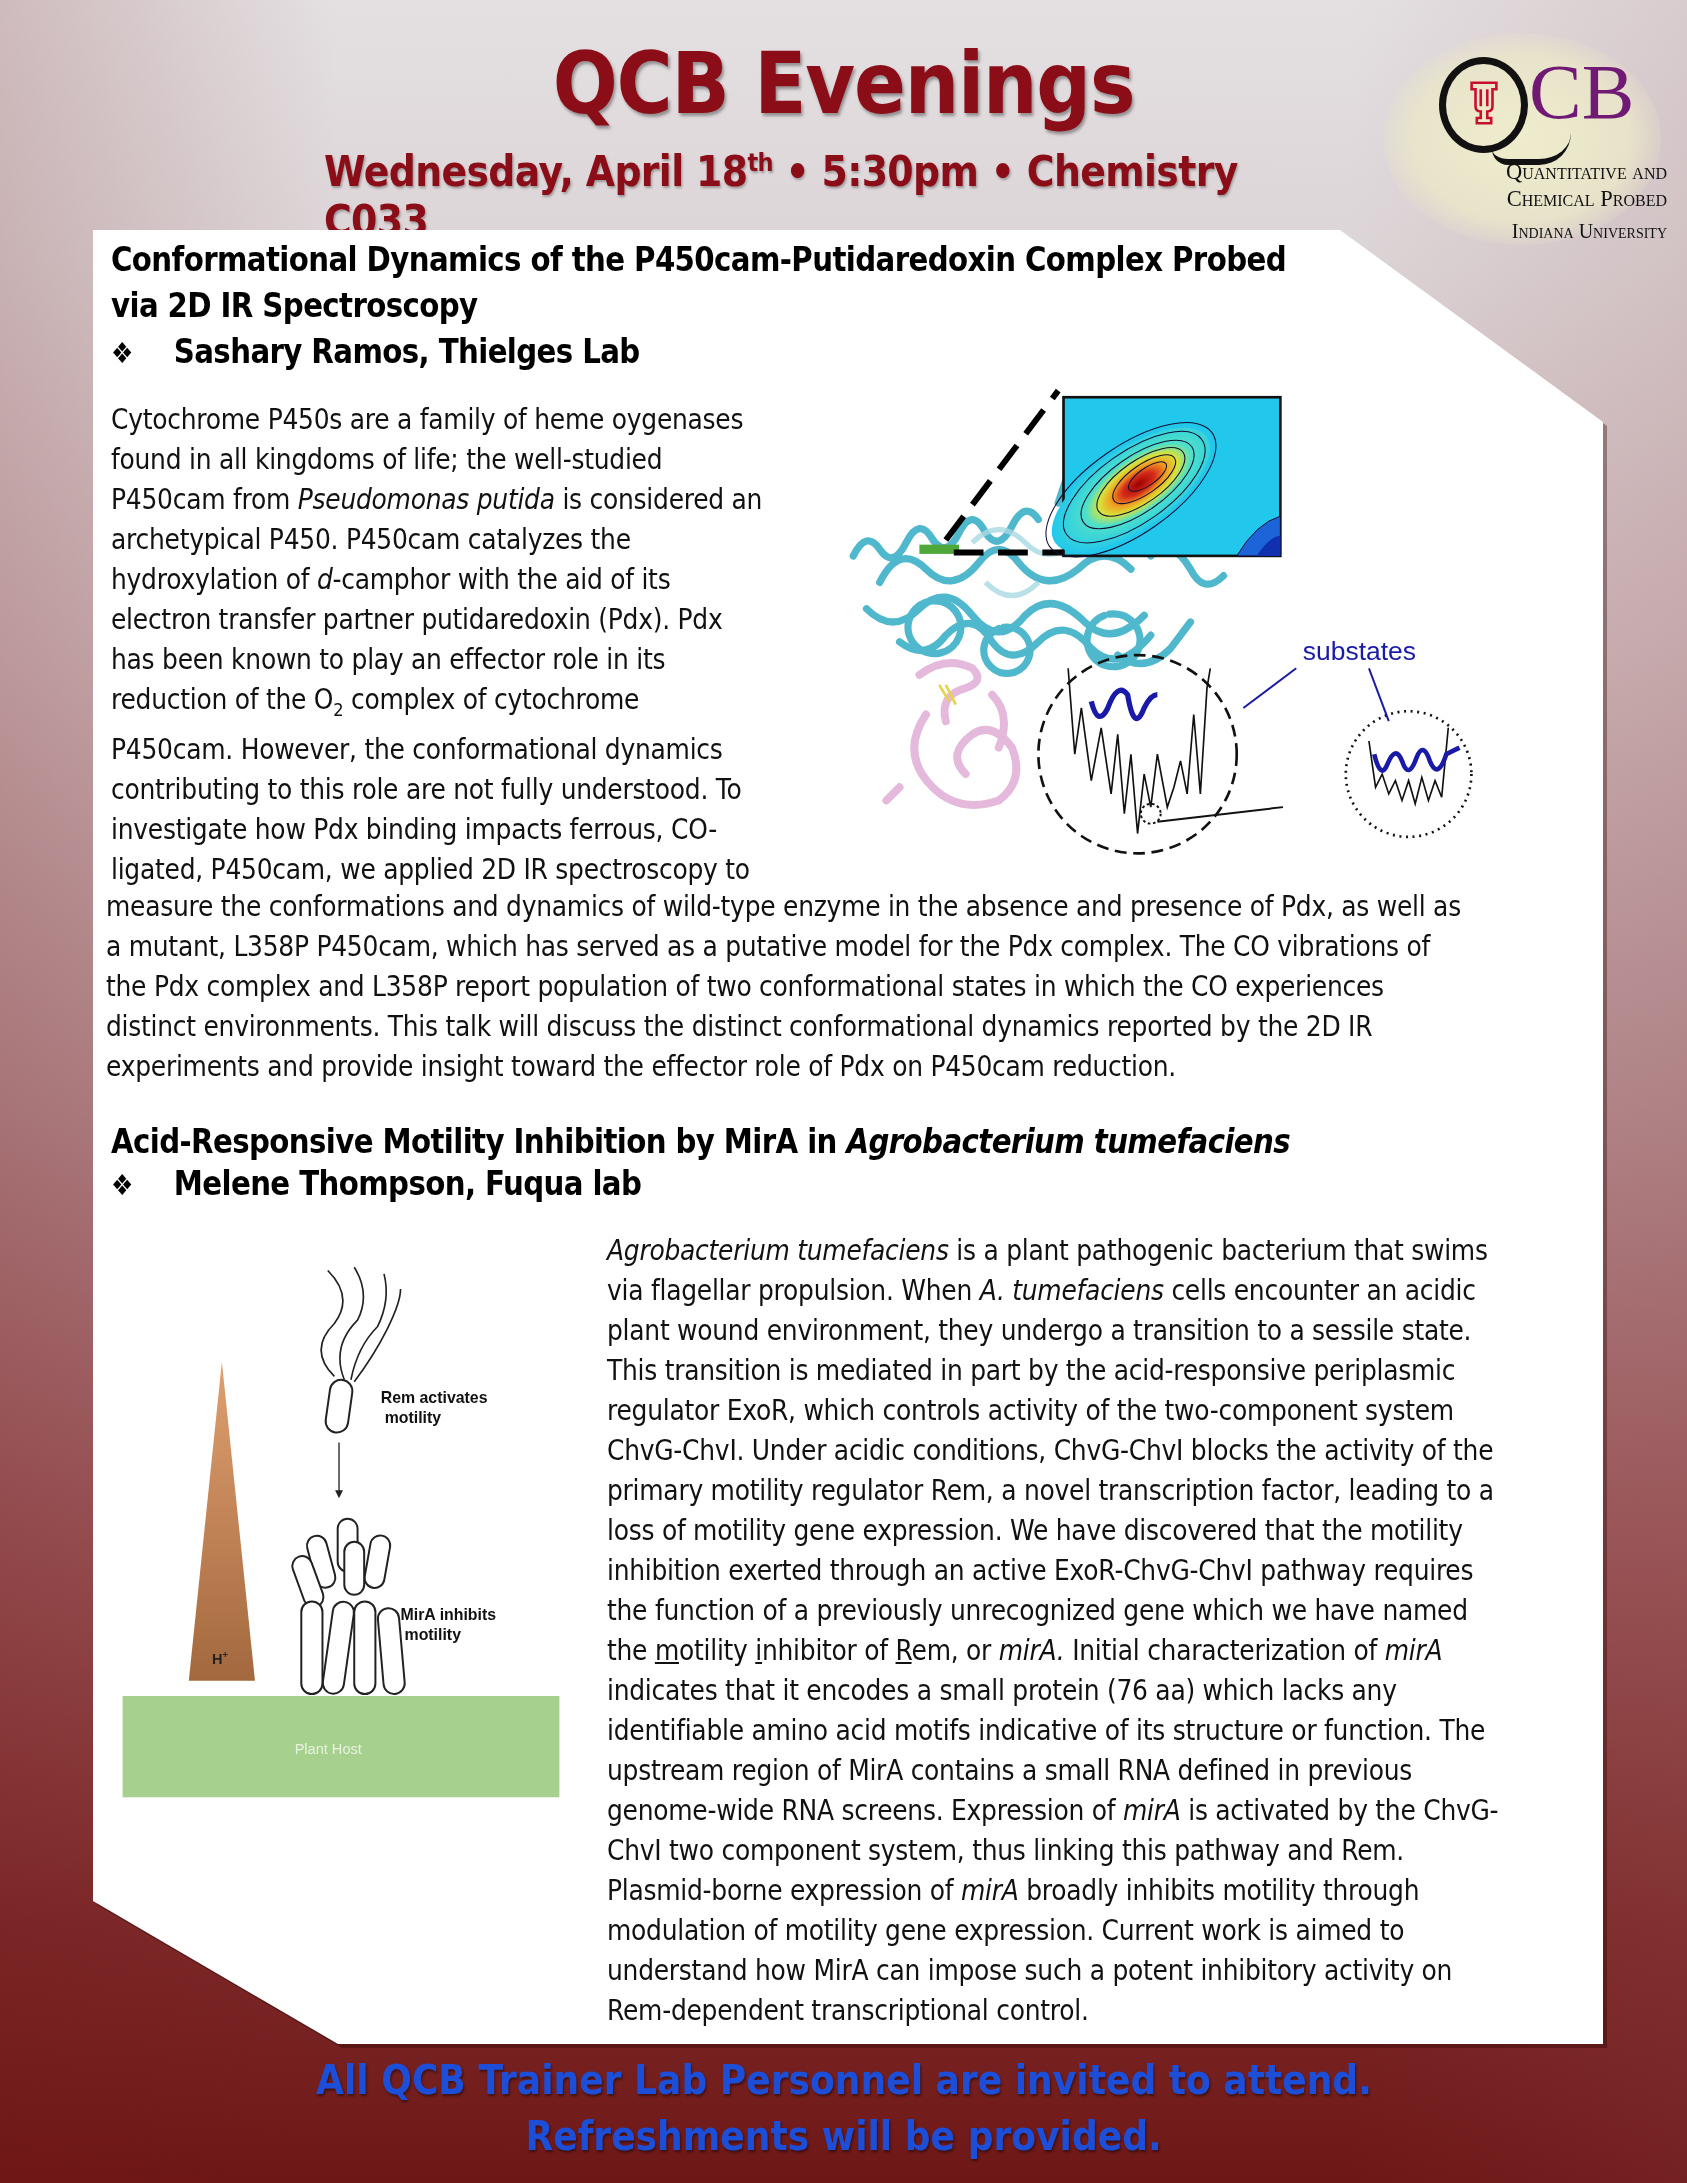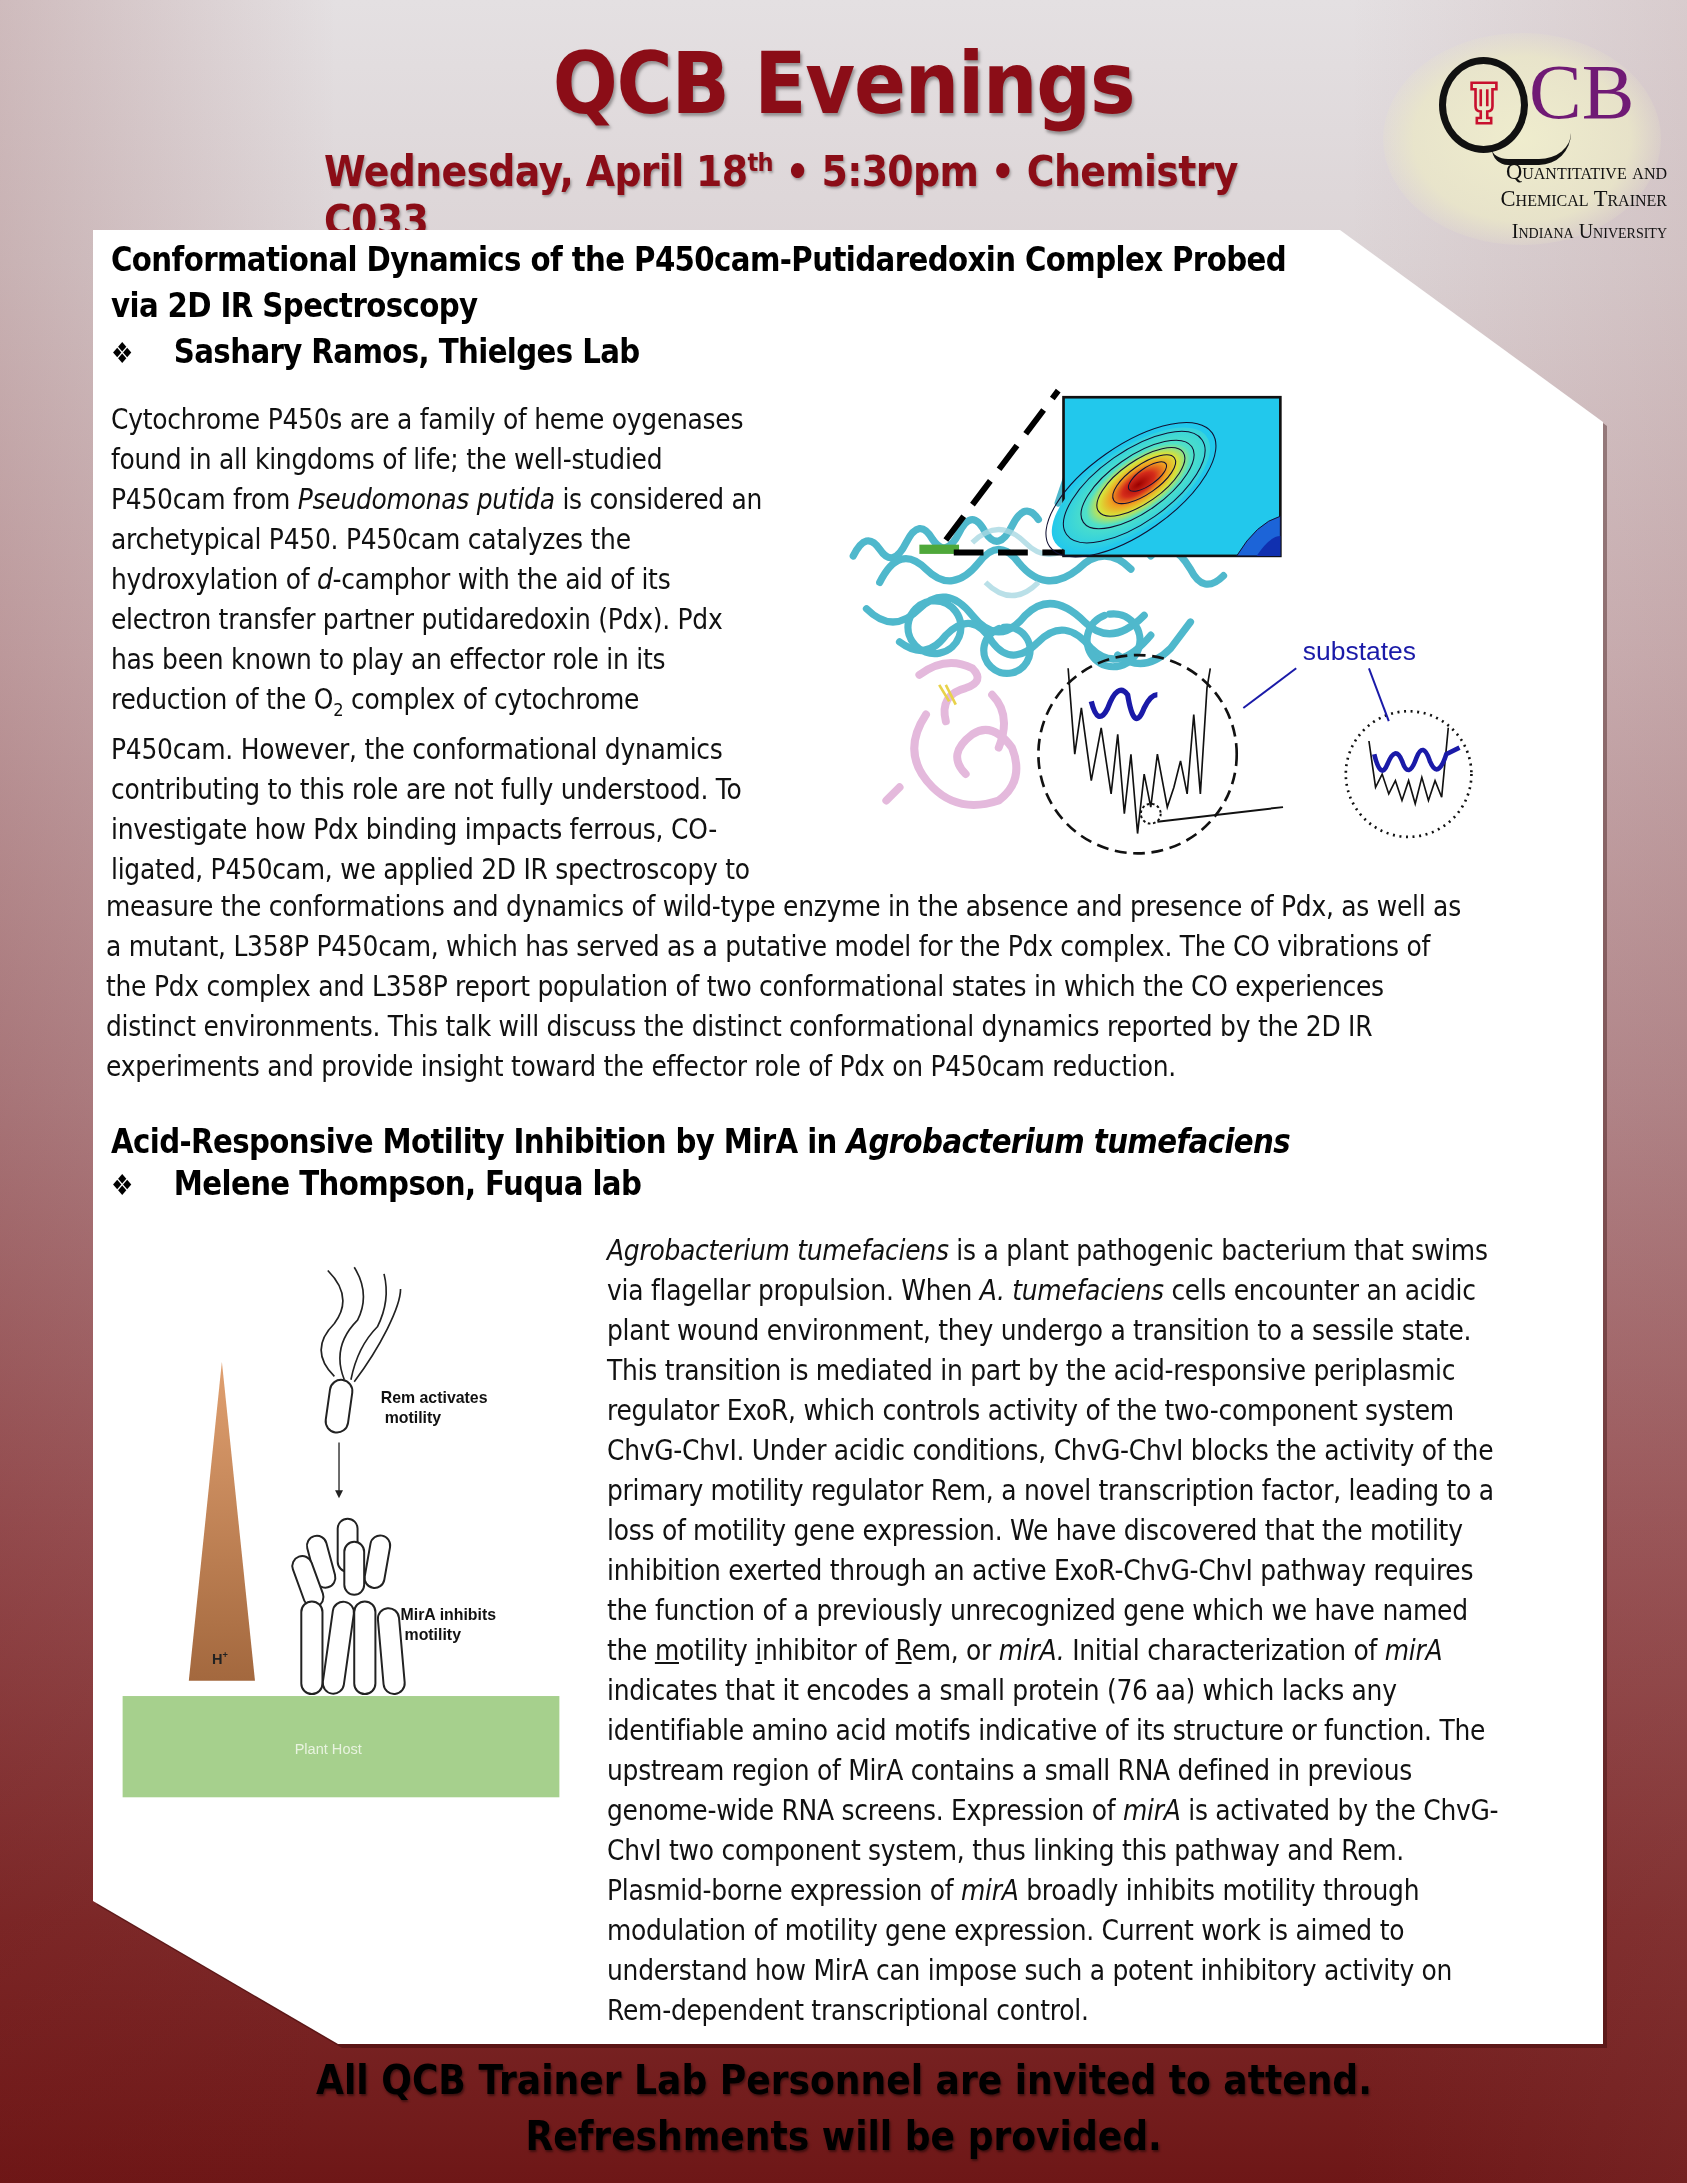--- a/index.html
+++ b/index.html
@@ -79,21 +79,21 @@
   }
   .body-text .ln { display: block; white-space: nowrap; }
   .body-text i { font-style: italic; }
   .body-text u { text-decoration: underline; }
   .body-text sub { font-size: 18.5px; }
 
   .fig1 { position: absolute; left: 840px; top: 384px; width: 648px; height: 476px; }
   .fig2 { position: absolute; left: 116px; top: 1244px; width: 450px; height: 556px; }
 
   .footer {
-    position: absolute; left: 0; width: 1687px; text-align: center; color: #000000;
+    position: absolute; left: 0; width: 1687px; text-align: center; color: #1d4ed8;
     font-weight: bold; font-size: 41px; font-family: "DejaVu Sans", sans-serif;
     text-shadow: 1.3px 2px 2.6px rgba(0,0,0,0.45);
   }
   .footer span { display: inline-block; transform: scaleX(0.88); }
 </style>
 </head>
 <body>
 
 <div class="bg-vignette"></div>
 
@@ -110,21 +110,21 @@
   <div class="logo-blob"></div>
   <div class="logo-q"></div>
   <div class="logo-q-tail"></div>
   <svg class="logo-iu" viewBox="0 0 46 70">
     <path d="M4 4 H42 V14 H36 V40 Q36 48 28 48 V58 H34 V66 H12 V58 H18 V48 Q10 48 10 40 V14 H4 Z" fill="none" stroke="#c8102e" stroke-width="4"></path>
     <line x1="18" y1="14" x2="18" y2="40" stroke="#c8102e" stroke-width="4"></line>
     <line x1="28" y1="14" x2="28" y2="40" stroke="#c8102e" stroke-width="4"></line>
   </svg>
   <div class="logo-cb">CB</div>
   <div class="logo-line logo-l1">Quantitative and</div>
-  <div class="logo-line logo-l2">Chemical Trainer</div>
+  <div class="logo-line logo-l2">Chemical Probed</div>
   <div class="logo-line logo-l3">Indiana University</div>
 </div>
 
 <div class="panel-shadow"></div>
 <div class="panel"></div>
 
 <div class="talk-title" style="top:236px;">
   <div>Conformational Dynamics of the P450cam-Putidaredoxin Complex Probed</div>
   <div>via 2D IR Spectroscopy</div>
 </div>

